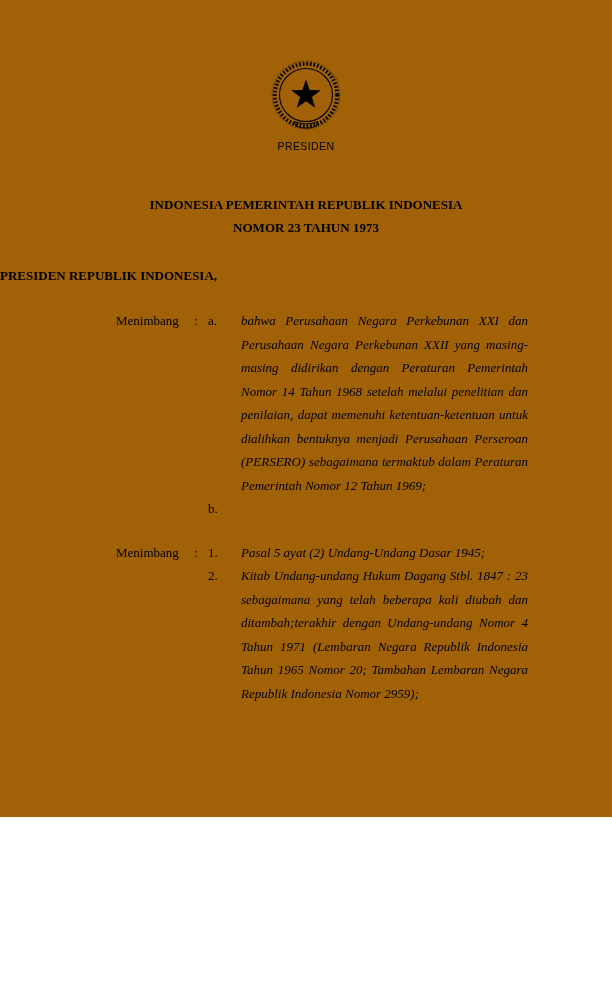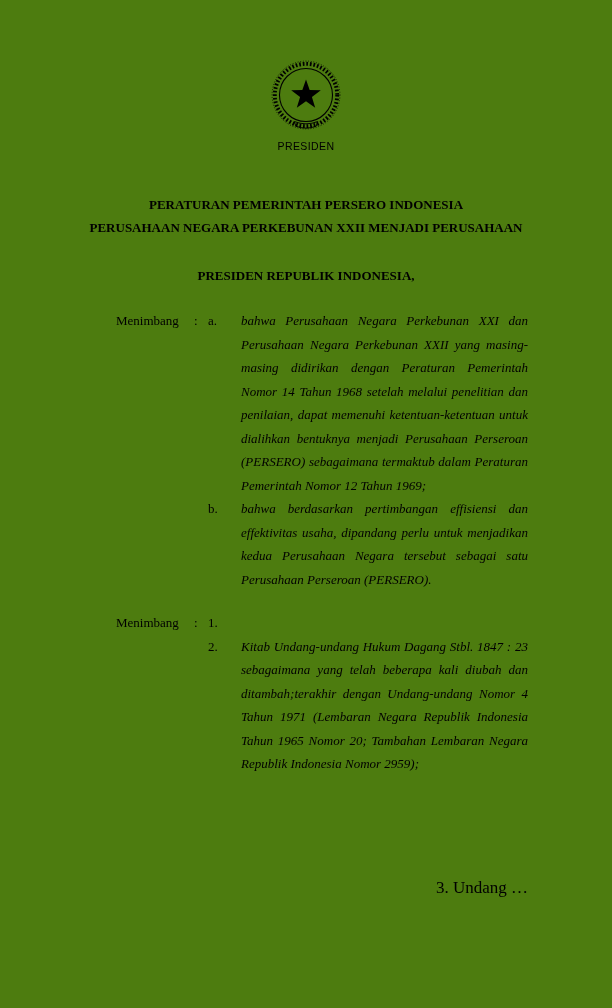--- a/index.html
+++ b/index.html
@@ -3,23 +3,23 @@
 <meta charset="utf-8">
 <style>
   html, body {
     margin: 0;
     padding: 0;
     background: #ffffff;
   }
   .page {
     position: relative;
     width: 612px;
-    height: 1008px;
+    height: 817px;
     margin: 0 auto;
-    background: #4d7c0f;
+    background: #a16207;
     font-family: "Liberation Serif", serif;
     color: #000000;
     overflow: hidden;
   }
   
   .seal-wrap {
     padding-top: 56px;
     text-align: center;
   }
   .seal {
@@ -39,21 +39,20 @@
   .title-block {
     margin-top: 40px;
     padding: 0 60px;
     text-align: center;
     font-weight: bold;
     font-size: 13px;
     line-height: 23px;
   }
   .salutation {
     margin-top: 25px;
-    text-align: center;
     font-weight: bold;
     font-size: 13px;
     line-height: 23px;
   }
   
   .body-block {
     margin-top: 22px;
     padding: 0 84px 0 88px;
     font-size: 13px;
     line-height: 23.5px;
@@ -98,48 +97,48 @@
       <path d="M35 84 Q50 90 65 84 L63 90 Q50 95 37 90 Z" fill="none" stroke="#000" stroke-width="1.2"></path>
 
       <polygon fill="#000" points="50,30 54.7,43.5 69,43.8 57.6,52.5 61.8,66.2 50,58 38.2,66.2 42.4,52.5 31,43.8 45.3,43.5"></polygon>
     </svg>
     <div class="institution">
       <div>PRESIDEN</div>
     </div>
   </div>
 
   <div class="title-block">
-    <div>PERATURAN PEMERINTAH PERSERO INDONESIA</div>
-    <div>PERUSAHAAN NEGARA PERKEBUNAN XXII MENJADI PERUSAHAAN</div>
+    <div>INDONESIA PEMERINTAH REPUBLIK INDONESIA</div>
+    <div>NOMOR 23 TAHUN 1973</div>
   </div>
 
   <div class="salutation">PRESIDEN REPUBLIK INDONESIA,</div>
 
   <div class="body-block">
 
     <div class="section">
       <div class="row">
         <div class="cell-label">Menimbang</div>
         <div class="cell-colon">:</div>
         <div class="cell-marker">a.</div>
         <div class="cell-text">bahwa Perusahaan Negara Perkebunan XXI dan Perusahaan Negara Perkebunan XXII yang masing-masing didirikan dengan Peraturan Pemerintah Nomor 14 Tahun 1968 setelah melalui penelitian dan penilaian, dapat memenuhi ketentuan-ketentuan untuk dialihkan bentuknya menjadi Perusahaan Perseroan (PERSERO) sebagaimana termaktub dalam Peraturan Pemerintah Nomor 12 Tahun 1969;</div>
       </div>
       <div class="row">
         <div class="cell-label"></div>
         <div class="cell-colon"></div>
         <div class="cell-marker">b.</div>
-        <div class="cell-text">bahwa berdasarkan pertimbangan effisiensi dan effektivitas usaha, dipandang perlu untuk menjadikan kedua Perusahaan Negara tersebut sebagai satu Perusahaan Perseroan (PERSERO).</div>
       </div>
     </div>
 
     <div class="section">
       <div class="row">
         <div class="cell-label">Menimbang</div>
         <div class="cell-colon">:</div>
         <div class="cell-marker">1.</div>
+        <div class="cell-text">Pasal 5 ayat (2) Undang-Undang Dasar 1945;</div>
       </div>
       <div class="row">
         <div class="cell-label"></div>
         <div class="cell-colon"></div>
         <div class="cell-marker">2.</div>
         <div class="cell-text">Kitab Undang-undang Hukum Dagang Stbl. 1847 : 23 sebagaimana yang telah beberapa kali diubah dan ditambah;terakhir dengan Undang-undang Nomor 4 Tahun 1971 (Lembaran Negara Republik Indonesia Tahun 1965 Nomor 20; Tambahan Lembaran Negara Republik Indonesia Nomor 2959);</div>
       </div>
     </div>
 
   </div>

